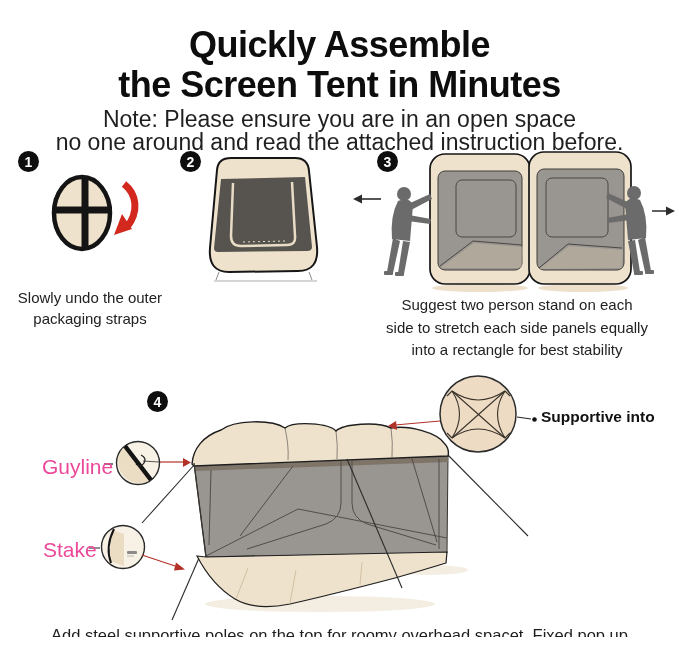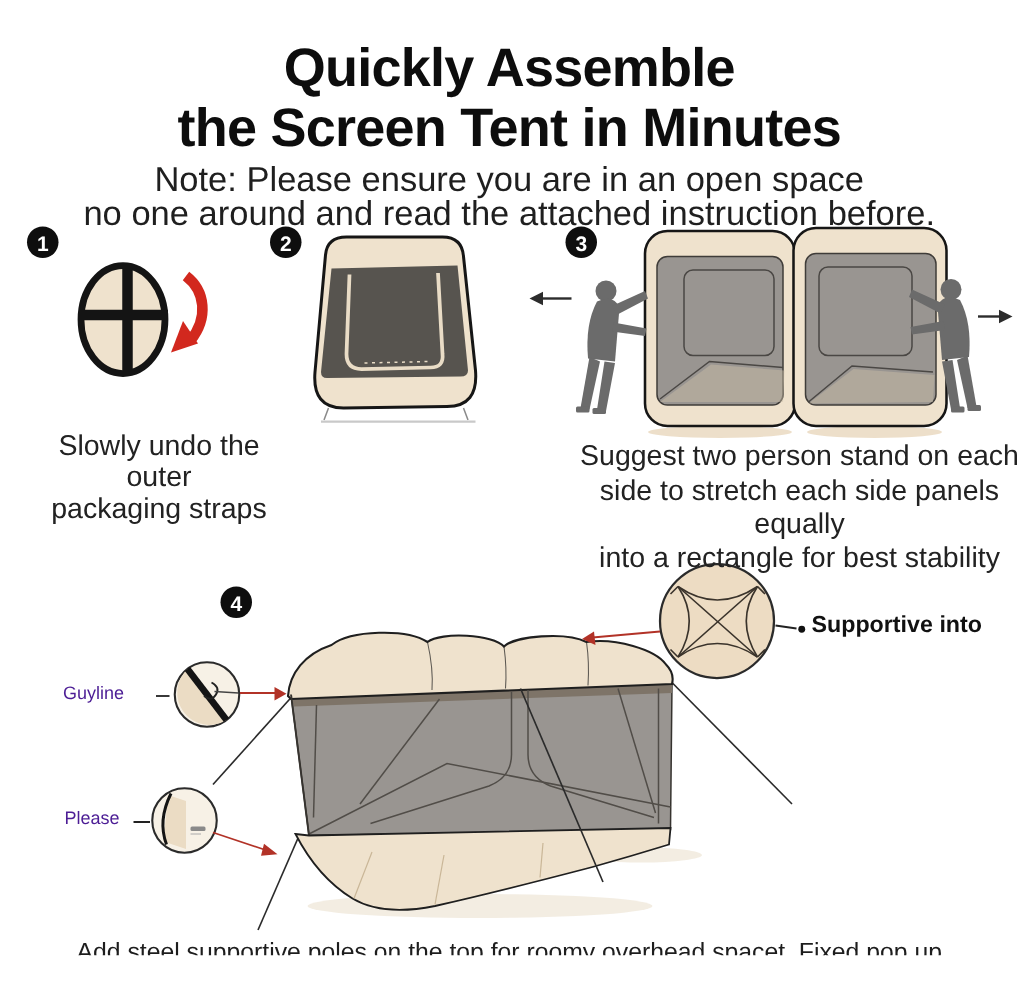--- a/index.html
+++ b/index.html
@@ -28,25 +28,25 @@
   }
   .badge{
     position:absolute;width:21px;height:21px;border-radius:50%;
     background:#0e0e0e;color:#fff;font-size:14px;font-weight:700;
     display:flex;align-items:center;justify-content:center;line-height:1;
   }
   .b1{left:18px;top:151px;}
   .b2{left:180px;top:151px;}
   .b3{left:377px;top:151px;}
   .b4{left:147px;top:391px;}
-  .caption{text-align:center;font-size:19px;color:#222;padding-left:16px;}
+  .caption{text-align:center;font-size:15px;color:#222;}
   .cap1{left:0;top:287px;width:180px;line-height:21px;}
   .cap2{left:173px;top:295px;width:160px;line-height:19.5px;}
   .cap3{left:352px;top:294px;width:330px;line-height:22.5px;}
-  .part-label{font-size:12px;color:#4c1d95;}
+  .part-label{font-size:21px;color:#ec4899;}
   .lbl-guyline{left:42px;top:455px;}
   .lbl-stake{left:43px;top:538px;}
   .lbl-pole{left:541px;top:408px;font-size:15.5px;font-weight:700;color:#111;}
   .footer-text{
     top:624px;left:0;width:679px;text-align:center;
     font-size:16.5px;line-height:23px;color:#1d1d1d;
   }
 </style>
 </head>
 <body>
@@ -228,18 +228,18 @@
   <span class="badge b3">3</span>
   <span class="badge b4">4</span>
 
   <div class="txt caption cap1">Slowly undo the outer
 packaging straps</div>
   <div class="txt caption cap3">Suggest two person stand on each
 side to stretch each side panels equally
 into a rectangle for best stability</div>
 
   <span class="txt part-label lbl-guyline">Guyline</span>
-  <span class="txt part-label lbl-stake">Please</span>
+  <span class="txt part-label lbl-stake">Stake</span>
   <span class="txt part-label lbl-pole">Supportive into</span>
 
   <div class="txt footer-text">Add steel supportive poles on the top for roomy overhead spacet. Fixed pop up
 gazebo with metal stakes in each corner and other necessary accessories</div>
 </div>
 
 </body></html>

